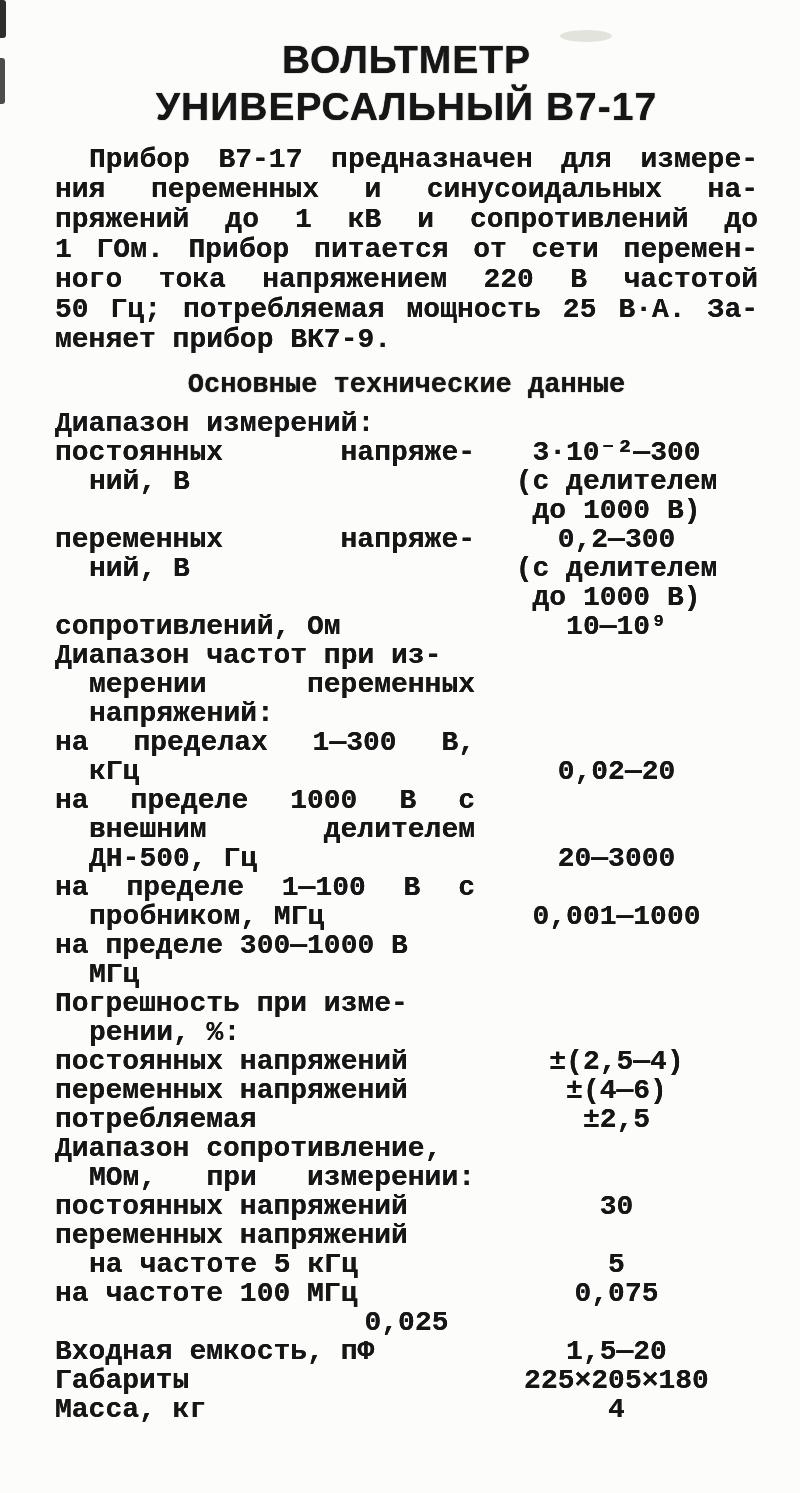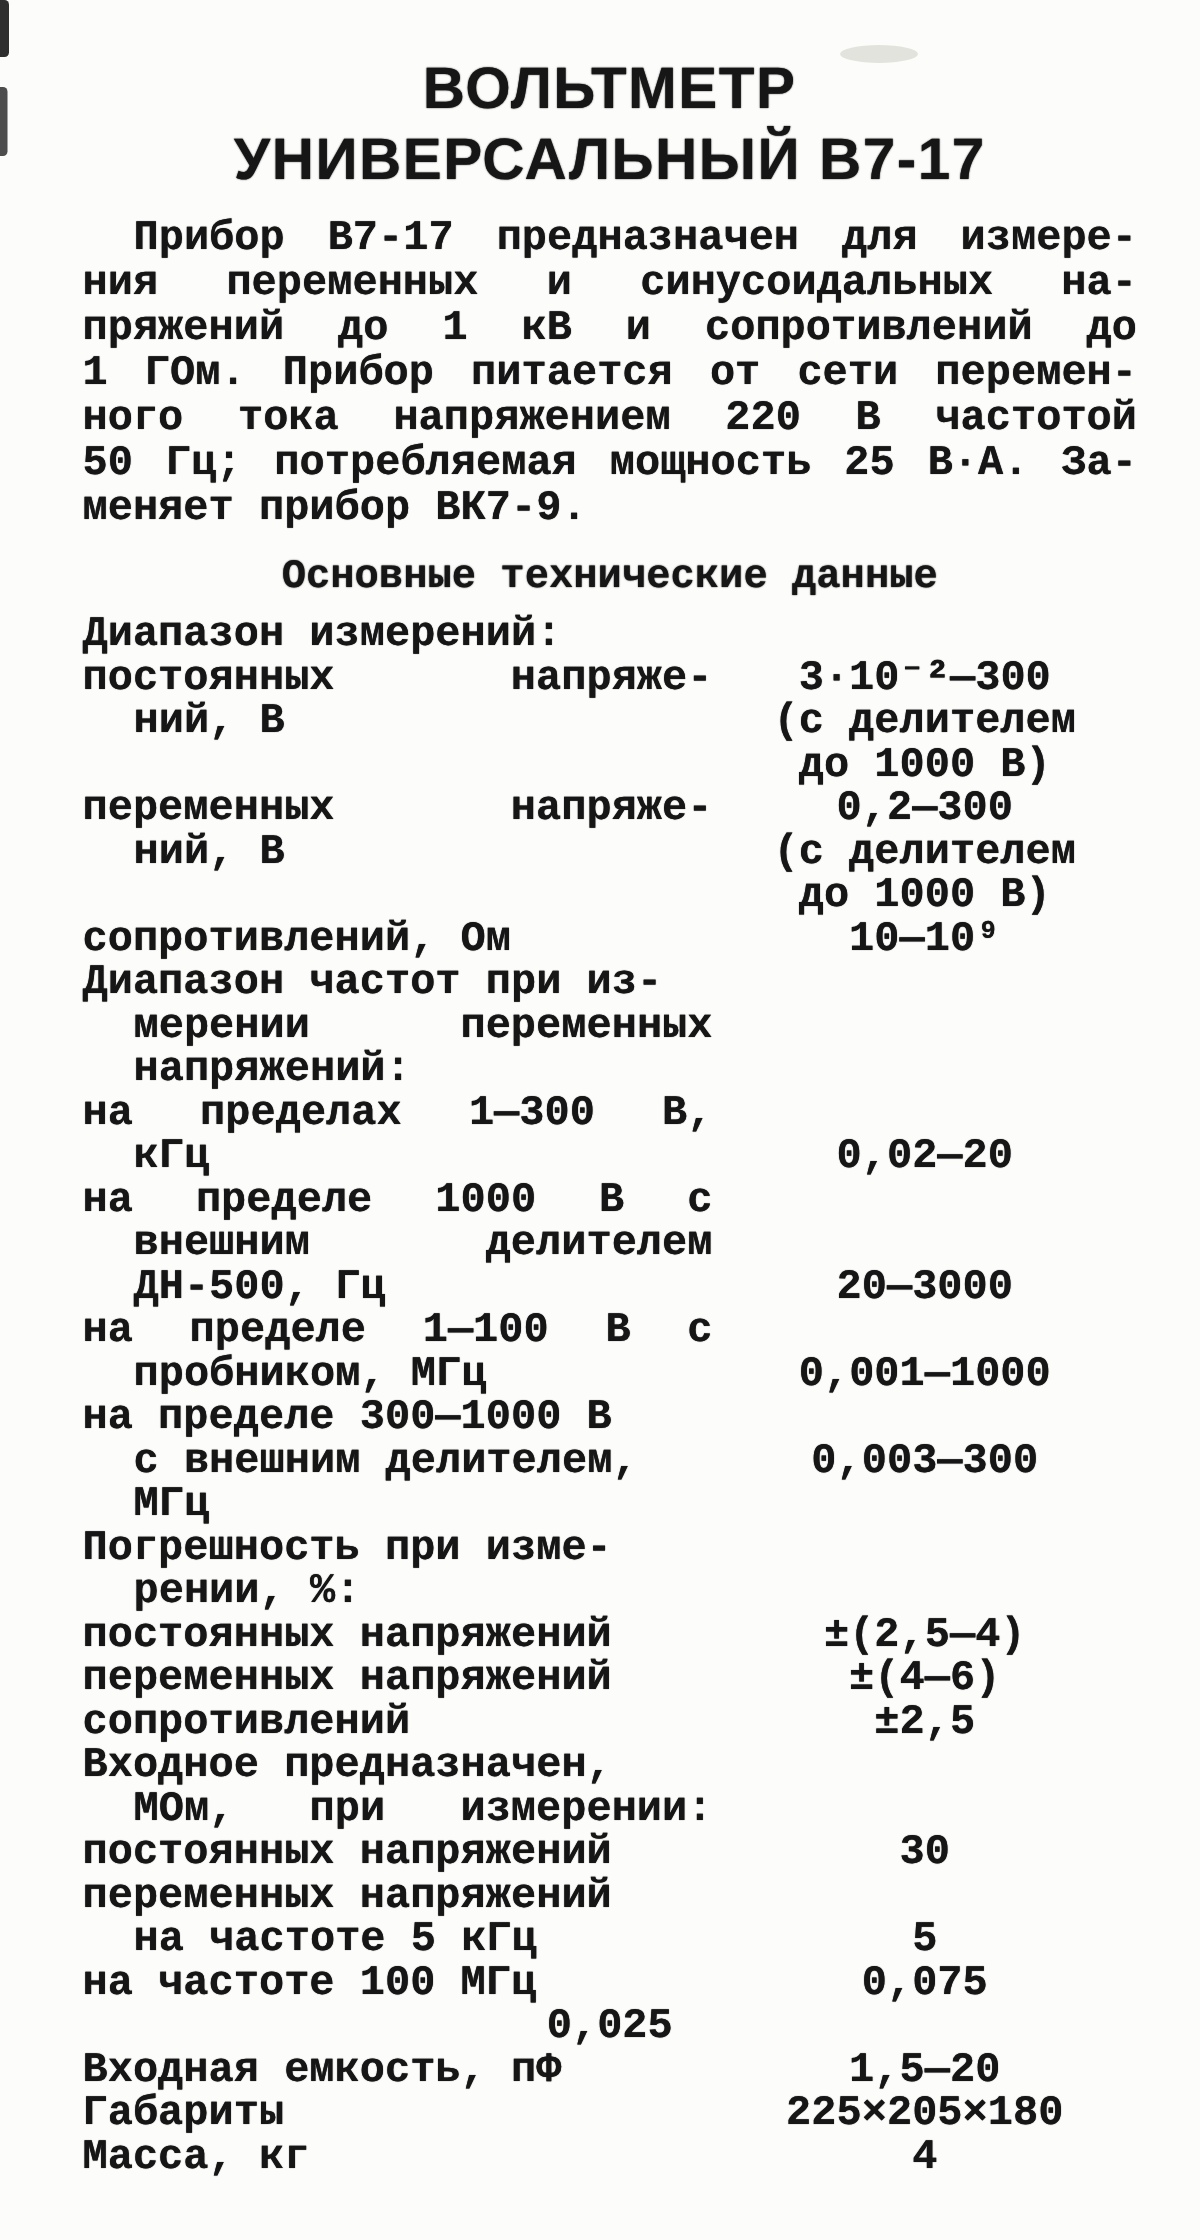--- a/index.html
+++ b/index.html
@@ -167,49 +167,45 @@
       </div>
       <div class="row">
         <div class="l ind">пробником, МГц</div>
         <div class="r">0,001—1000</div>
       </div>
       <div class="row">
         <div class="l">на пределе 300—1000 В</div>
         <div class="r"></div>
       </div>
       <div class="row">
-        <div class="l ind">с внешним делителем,</div>
-        <div class="r">0,003—300</div>
-      </div>
-      <div class="row">
         <div class="l ind">МГц</div>
         <div class="r"></div>
       </div>
       <div class="row">
         <div class="l">Погрешность при изме-</div>
         <div class="r"></div>
       </div>
       <div class="row">
         <div class="l ind">рении, %:</div>
         <div class="r"></div>
       </div>
       <div class="row">
         <div class="l">постоянных напряжений</div>
         <div class="r">±(2,5—4)</div>
       </div>
       <div class="row">
         <div class="l">переменных напряжений</div>
         <div class="r">±(4—6)</div>
       </div>
       <div class="row">
-        <div class="l">сопротивлений</div>
+        <div class="l">потребляемая</div>
         <div class="r">±2,5</div>
       </div>
       <div class="row">
-        <div class="l">Входное предназначен,</div>
+        <div class="l">Диапазон сопротивление,</div>
         <div class="r"></div>
       </div>
       <div class="row">
         <div class="l ind j">МОм, при измерении:</div>
         <div class="r"></div>
       </div>
       <div class="row">
         <div class="l">постоянных напряжений</div>
         <div class="r">30</div>
       </div>

